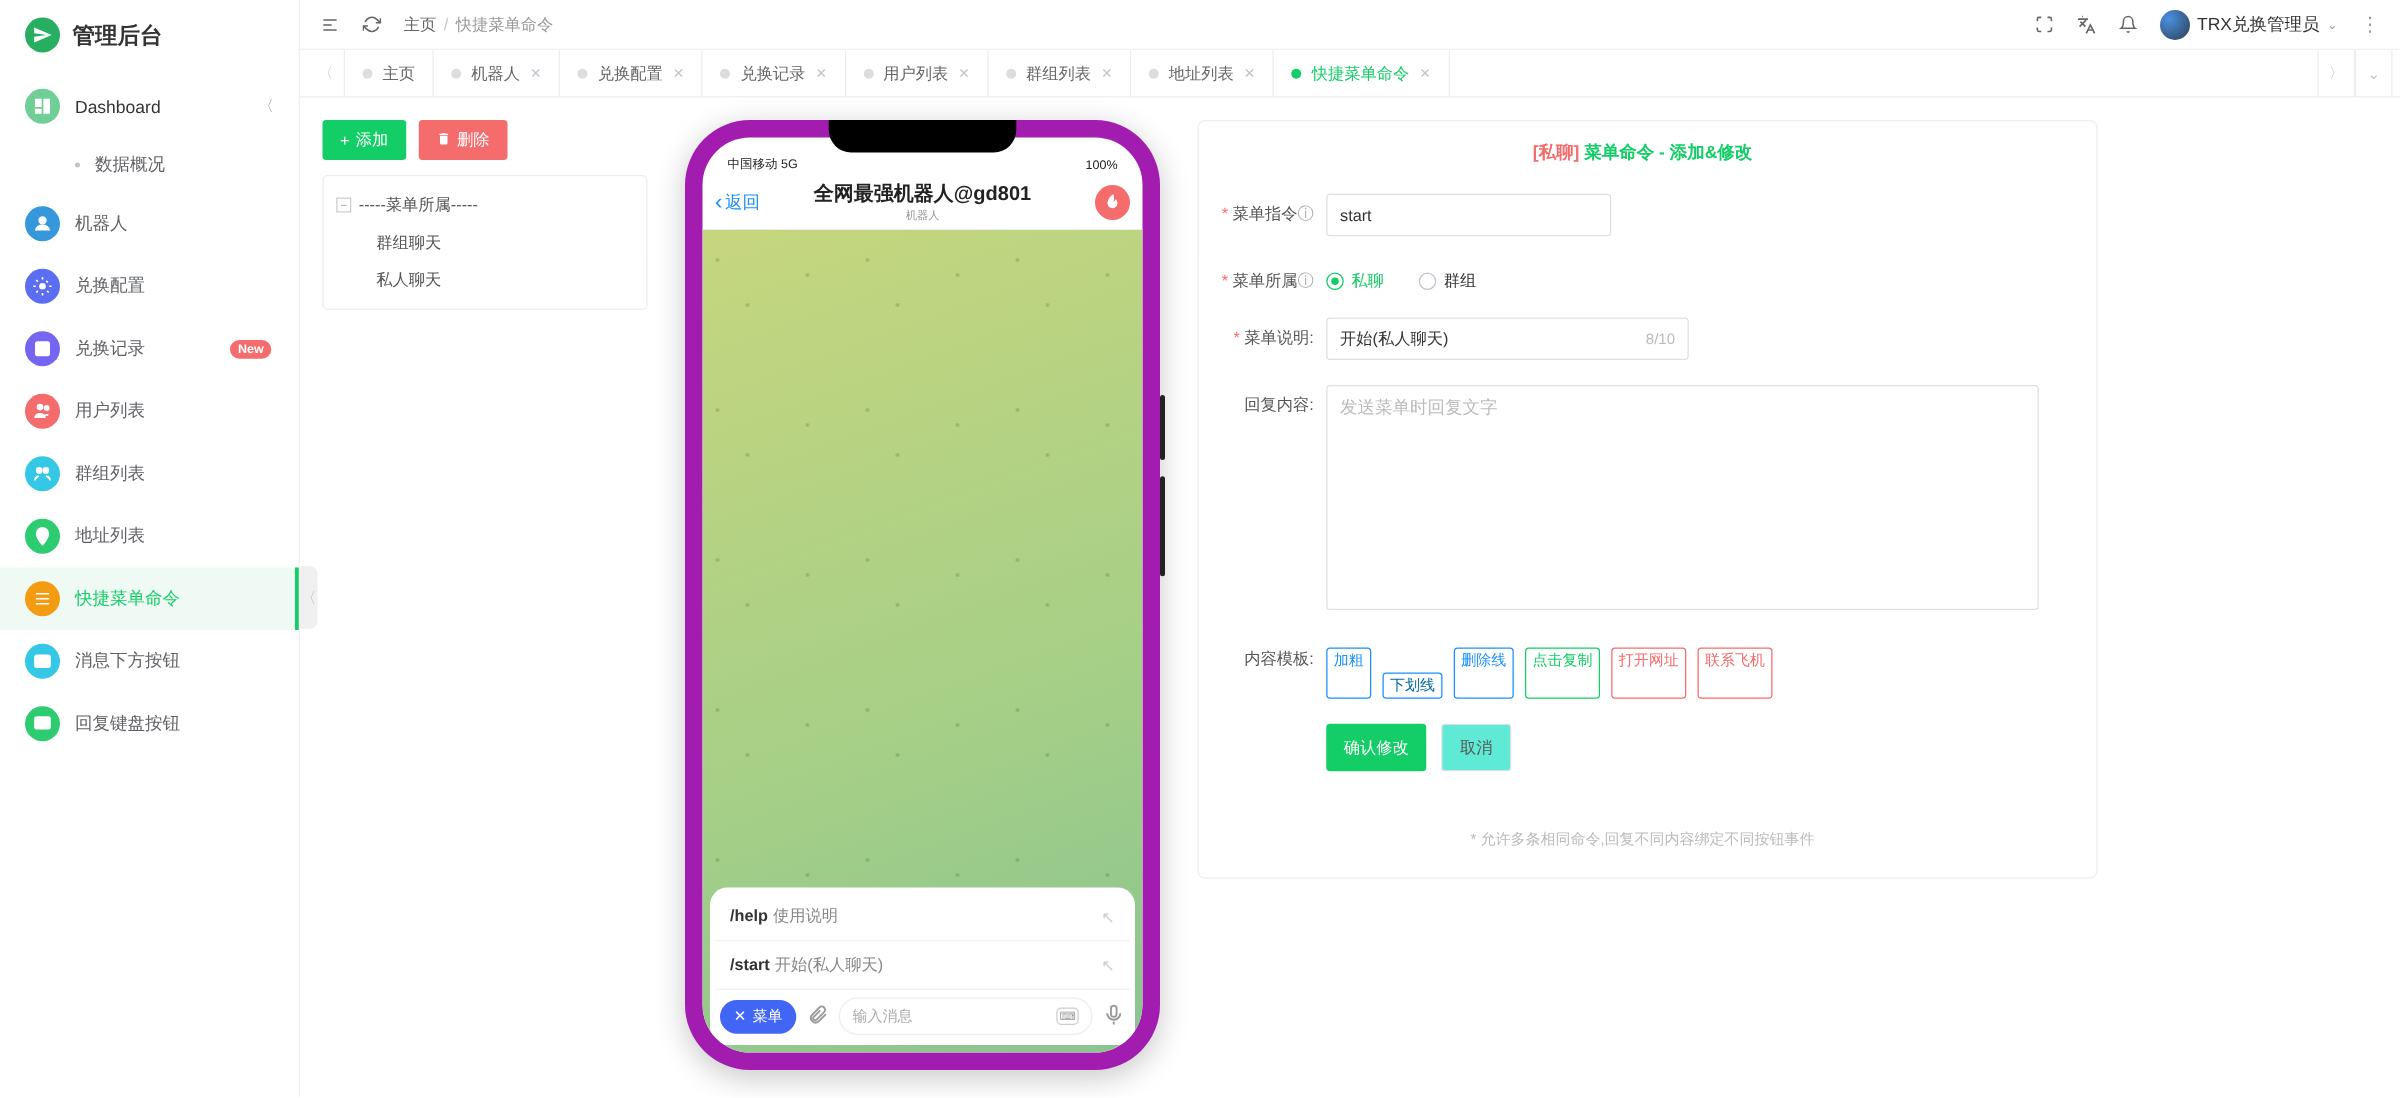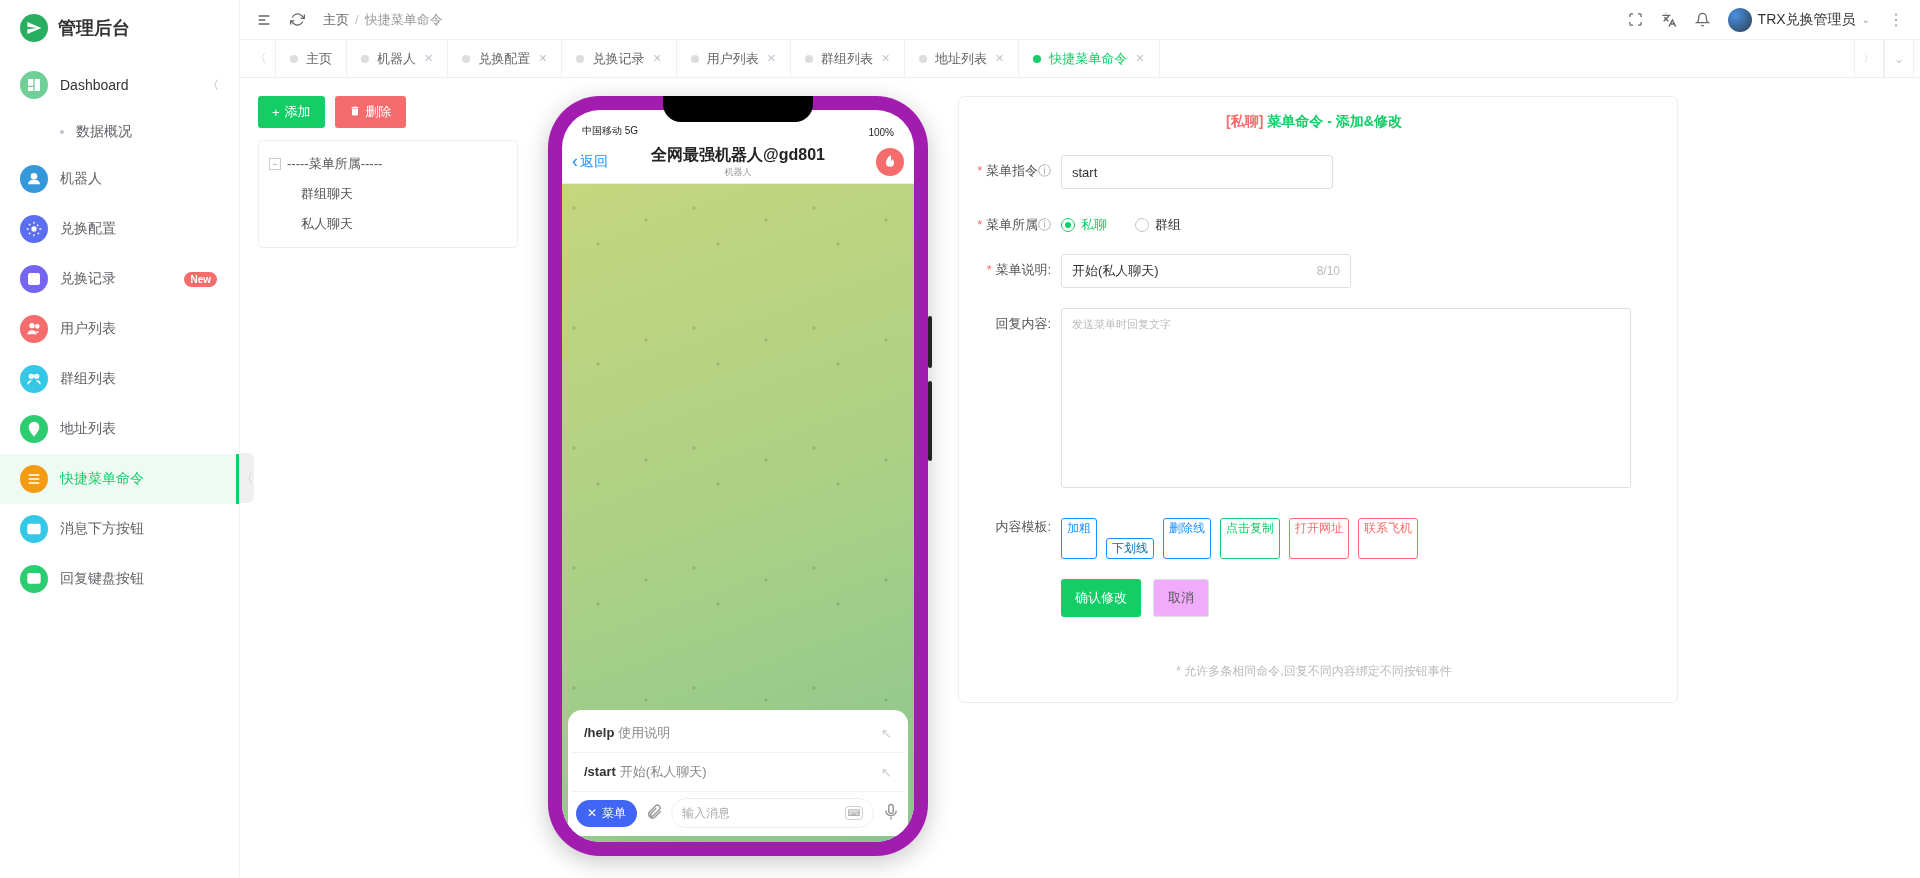--- a/index.html
+++ b/index.html
@@ -101,37 +101,37 @@
 
 
 .form-panel { flex: 1; border: 1px solid #eee; border-radius: 6px; padding: 16px 26px 22px 18px; max-width: 720px; }
 .form-title { text-align: center; font-size: 14px; margin-bottom: 24px; }
 .form-title .tag { color: #f56c6c; font-weight: 700; }
 .form-title .rest { color: #13ce66; font-weight: 700; }
 .form-row { display: flex; align-items: flex-start; margin-bottom: 20px; }
 .form-label { width: 84px; text-align: right; padding-right: 10px; color: #555; font-size: 13px; padding-top: 7px; flex-shrink: 0; }
 .req::before { content: "* "; color: #f56c6c; }
 .form-field { flex: 1; }
-.text-input { width: 272px; height: 34px; border: 1px solid #dcdfe6; border-radius: 3px; padding: 0 10px; font-size: 13px; color: #333; }
+.text-input { width: 228px; height: 34px; border: 1px solid #dcdfe6; border-radius: 3px; padding: 0 10px; font-size: 13px; color: #333; }
 .desc-wrap { width: 290px; height: 34px; border: 1px solid #dcdfe6; border-radius: 3px; display: flex; align-items: center; padding: 0 10px; }
 .desc-wrap input { border: none; outline: none; flex: 1; font-size: 13px; color: #333; }
 .desc-count { color: #bbb; font-size: 12px; }
 .radio-group { display: flex; gap: 28px; align-items: center; padding-top: 7px; }
 .radio { display: flex; align-items: center; gap: 6px; cursor: pointer; font-size: 13px; }
 .radio-dot { width: 14px; height: 14px; border-radius: 50%; border: 1px solid #c0c4cc; position: relative; }
 .radio.checked .radio-dot { border-color: #13ce66; }
 .radio.checked .radio-dot::after { content: ""; position: absolute; inset: 3px; background: #13ce66; border-radius: 50%; }
 .radio.checked .radio-label { color: #13ce66; }
-.textarea { width: 100%; max-width: 570px; height: 180px; border: 1px solid #dcdfe6; border-radius: 3px; padding: 8px 10px; font-size: 11px; color: #333; resize: none; }
+.textarea { width: 100%; max-width: 570px; height: 180px; border: 1px solid #dcdfe6; border-radius: 3px; padding: 8px 10px; font-size: 14px; color: #333; resize: none; }
 .textarea::placeholder { color: #bbb; }
 .templates { display: flex; gap: 9px; flex-wrap: wrap; padding-top: 7px; }
 .tpl { border: 1px solid; padding: 1px 5px; border-radius: 3px; font-size: 12px; cursor: pointer; }
 .form-actions { display: flex; gap: 12px; padding-left: 84px; margin-top: 8px; }
 .btn-submit { background: #13ce66; color: #fff; padding: 9px 14px; border: none; border-radius: 3px; cursor: pointer; font-size: 13px; }
-.btn-cancel { background: #f0abfc; color: #555; padding: 9px 14px; border: 1px solid #dcdfe6; border-radius: 3px; cursor: pointer; font-size: 13px; }
+.btn-cancel { background: #5eead4; color: #555; padding: 9px 14px; border: 1px solid #dcdfe6; border-radius: 3px; cursor: pointer; font-size: 13px; }
 .form-note { text-align: center; color: #bbb; font-size: 12px; margin-top: 46px; }
 </style>
 </head>
 <body>
 
 <div class="layout">
 
   <aside class="sidebar">
     <div class="logo">
       <span class="logo-icon">

